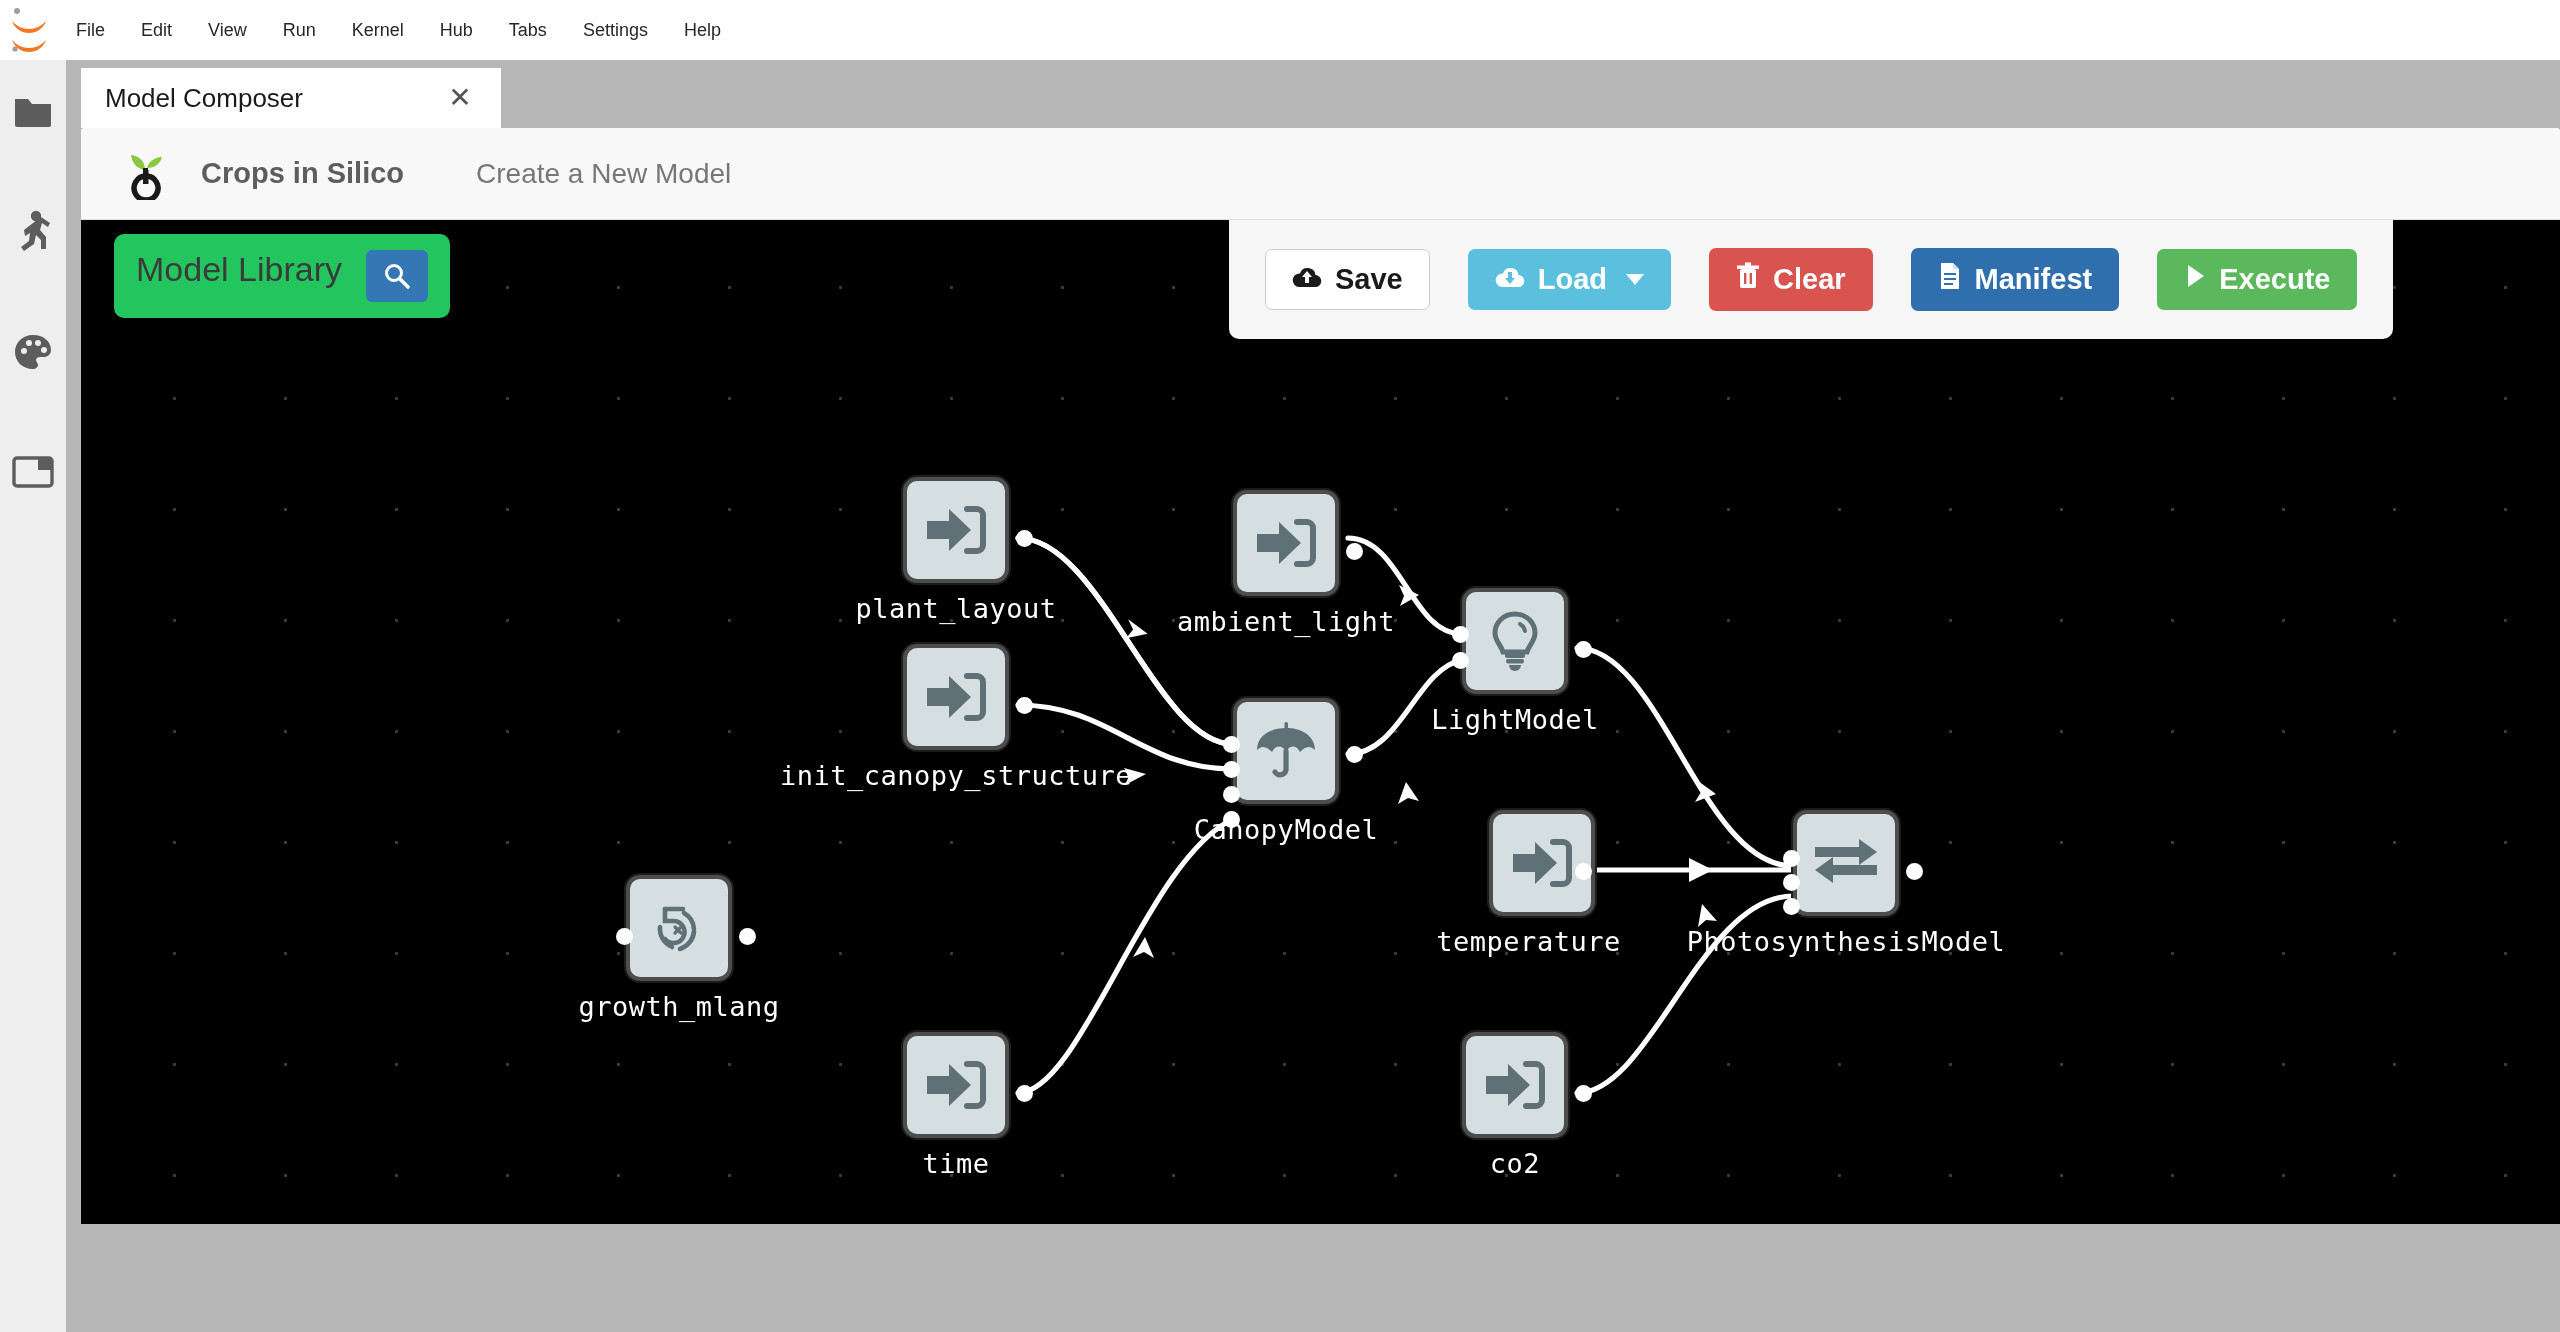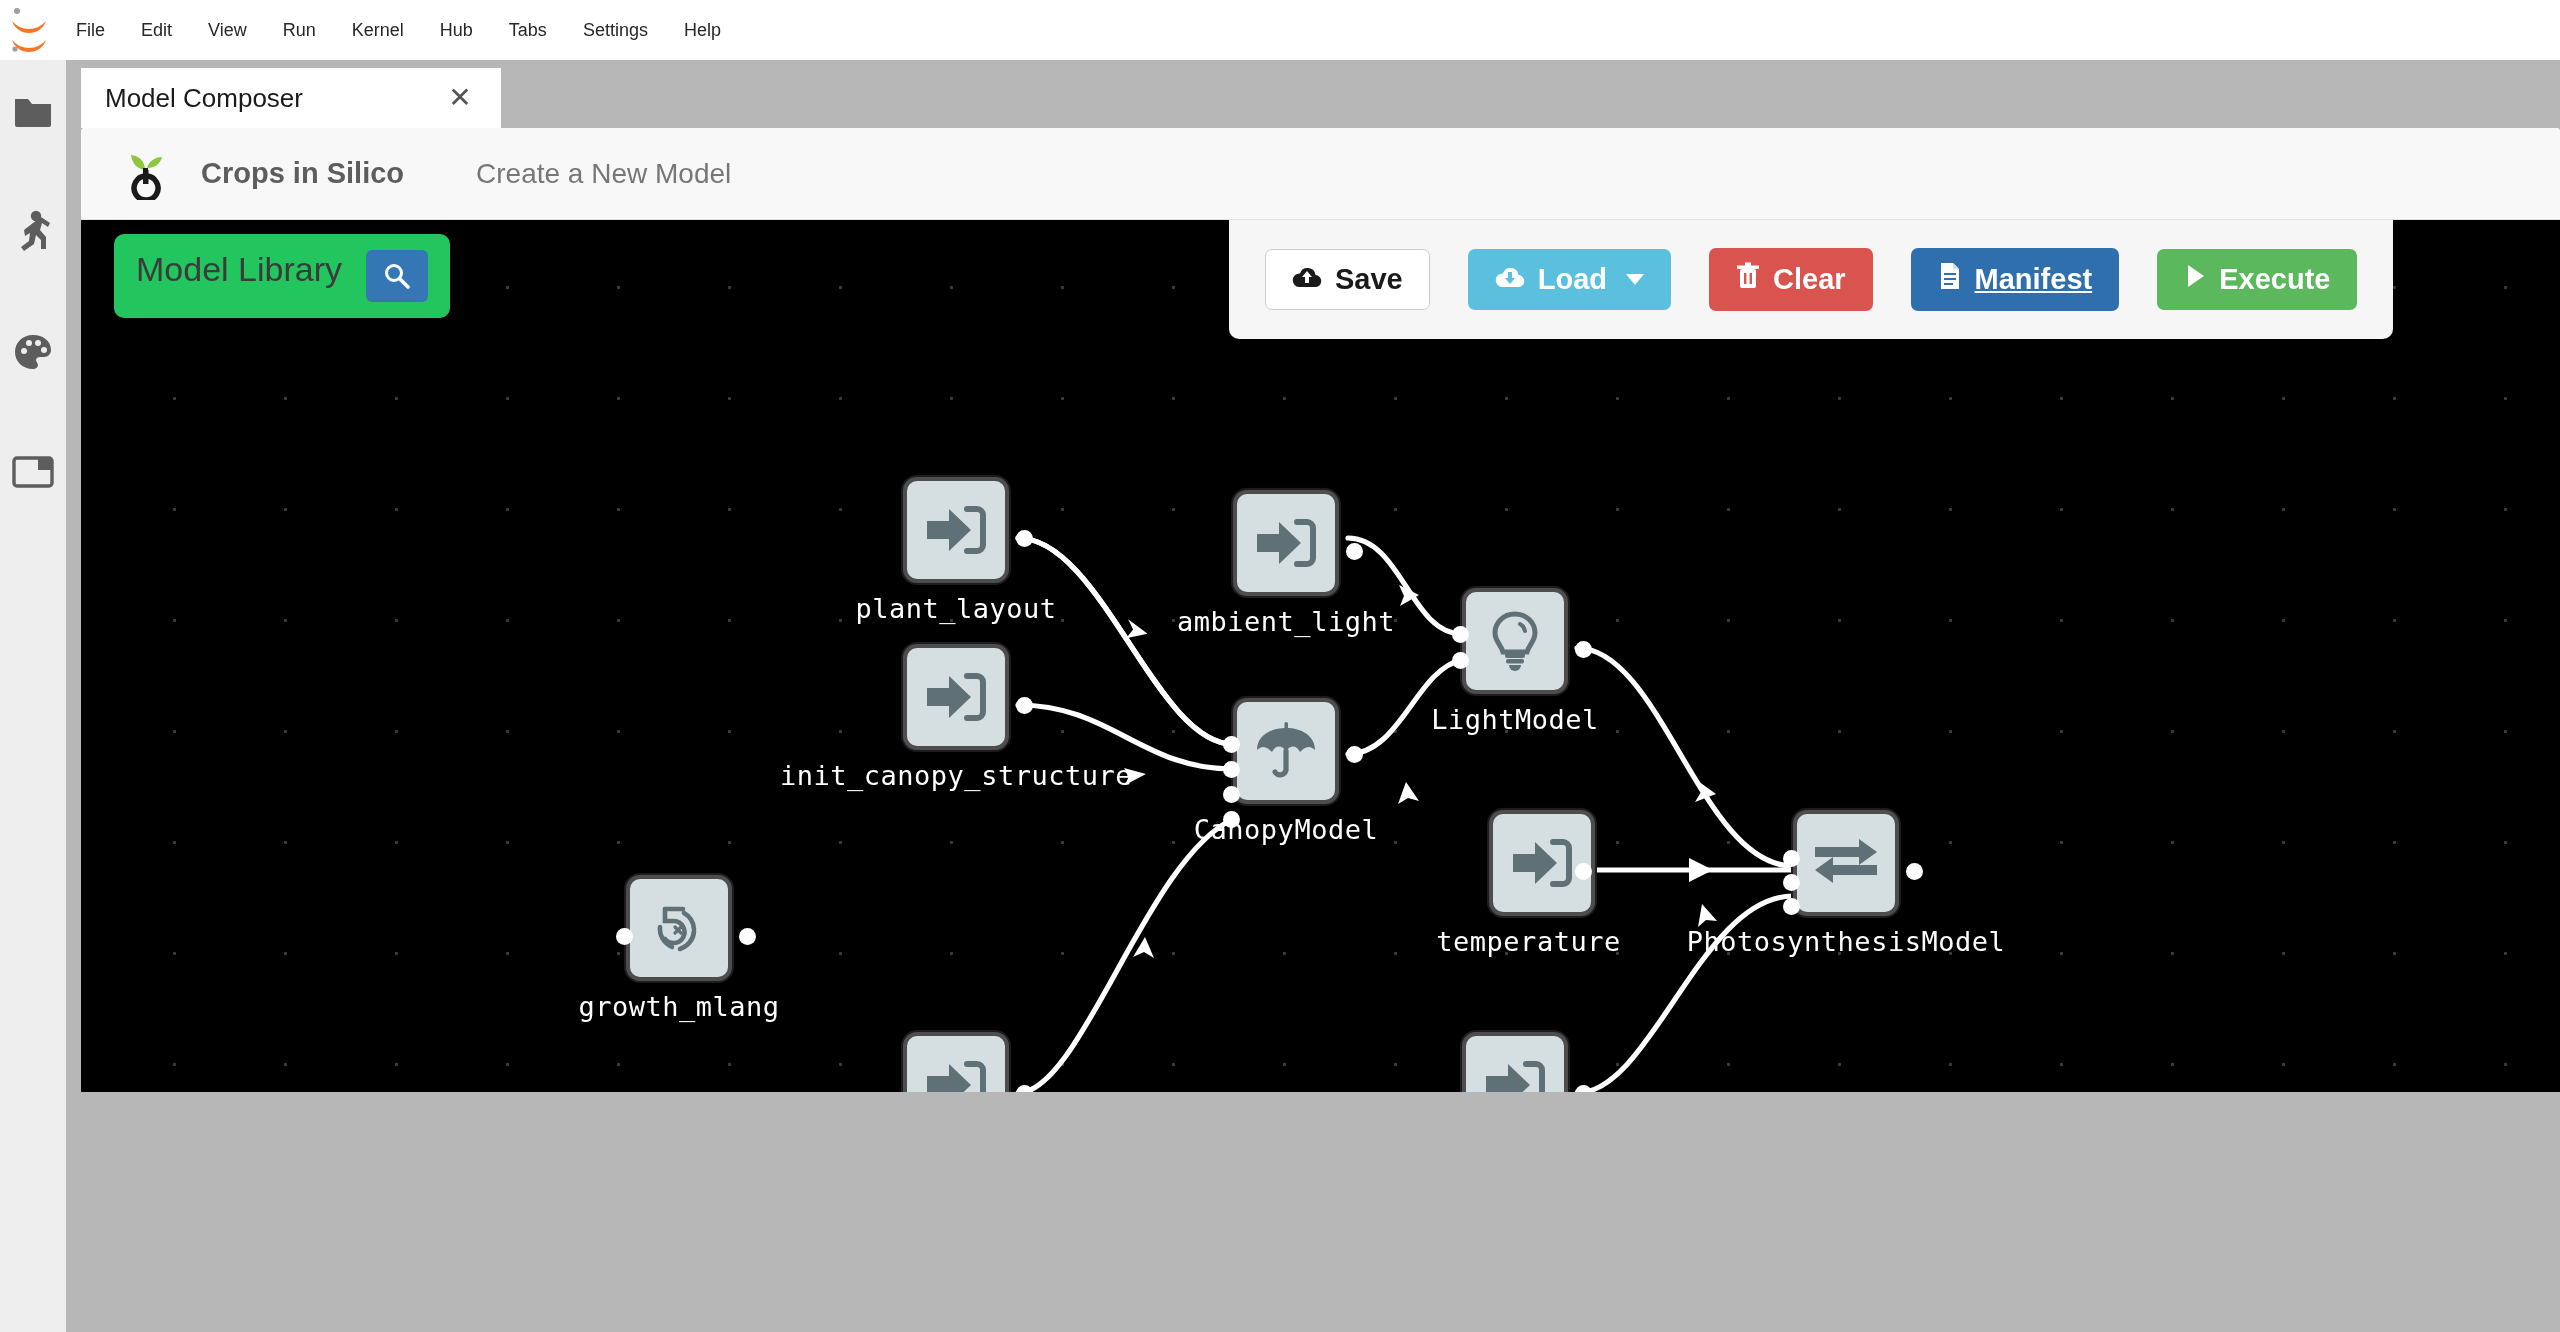--- a/index.html
+++ b/index.html
@@ -70,21 +70,21 @@
   .tab-close {
     width: 34px; height: 34px;
     display: flex; align-items: center; justify-content: center;
     color: #555; font-size: 28px; line-height: 1;
     cursor: pointer;
   }
 
   
   .app-panel {
     position: absolute; left: 81px; top: 128px;
-    width: 2479px; height: 964px;
+    width: 2479px; height: 1096px;
     background: #ffffff;
     border-radius: 4px 4px 0 0;
     overflow: hidden;
     z-index: 10;
   }
 
   
   .app-header {
     position: relative;
     height: 92px;
@@ -172,21 +172,21 @@
     font-size: 29px; font-weight: bold;
     padding: 13px 26px;
     border-radius: 7px;
     cursor: pointer;
     white-space: nowrap;
     border: 1px solid transparent;
   }
   .btn-default { background: #ffffff; color: #1a1a1a; border-color: #cccccc; }
   .btn-info    { background: #5bc0de; color: #ffffff; }
   .btn-danger  { background: #d9534f; color: #ffffff; }
-  .btn-primary { background: #2f6fad; color: #ffffff; text-decoration: underline; }
+  .btn-primary { background: #2f6fad; color: #ffffff; }
   .btn-success { background: #5cb85c; color: #ffffff; }
   .btn .caret-w {
     width: 0; height: 0; margin-left: 6px;
     border-left: 9px solid transparent;
     border-right: 9px solid transparent;
     border-top: 11px solid #ffffff;
   }
 
   
   .node {

